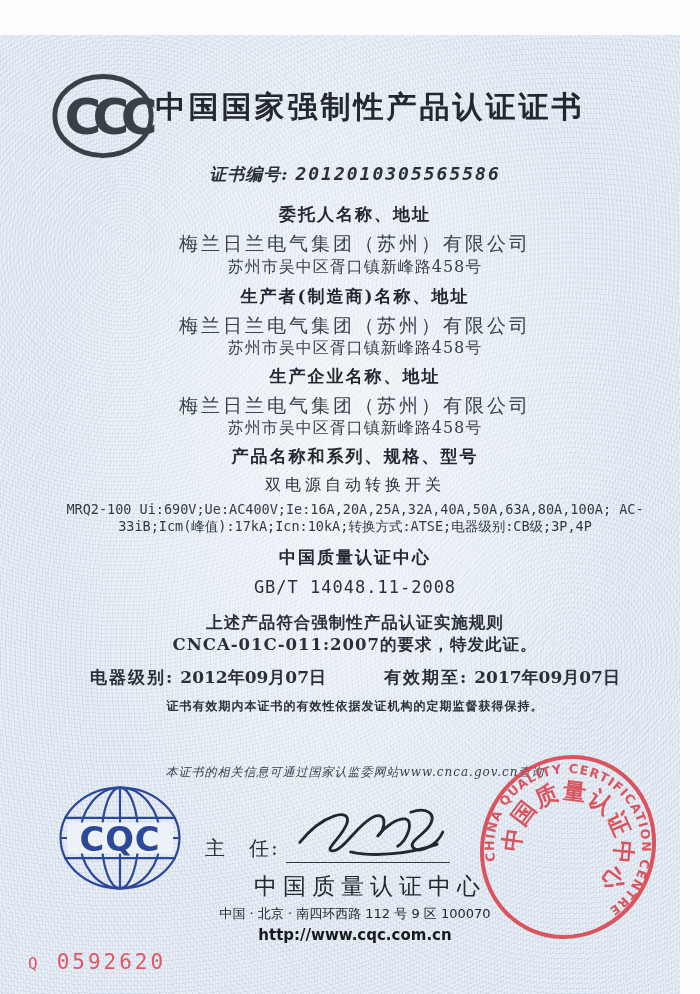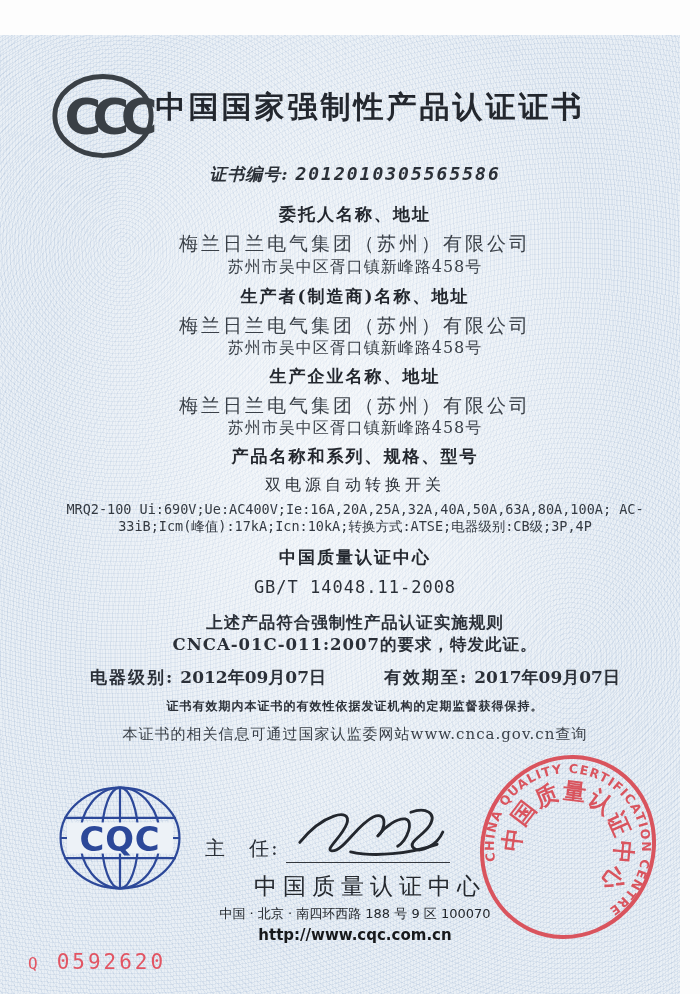--- a/index.html
+++ b/index.html
@@ -29,21 +29,21 @@
   .co-addr { font-size:16px; letter-spacing:1px; color:#3a4048; }
 
   .product-name { font-size:16px; letter-spacing:4px; }
   .spec { font-family:"DejaVu Sans Mono","Liberation Mono",monospace; font-size:13.5px; color:#343a42; letter-spacing:0; }
   .standard-val { font-family:"DejaVu Sans Mono","Liberation Mono",monospace; font-size:17px; letter-spacing:1px; }
   .compliance { font-size:16.5px; font-weight:bold; letter-spacing:1px; }
 
   .dates { top:631px; display:flex; justify-content:center; gap:58px; font-size:17px; font-weight:bold; }
   .dates .lab { letter-spacing:2px; margin-right:6px; }
   .validity { top:663px; font-size:12px; font-weight:bold; letter-spacing:1px; }
-  .infonote { top:690px; font-size:15px; letter-spacing:1px; color:#3a4048; }
+  .infonote { top:729px; font-size:12px; letter-spacing:1px; color:#3a4048;font-style:italic; }
 
   
   .director { position:absolute; left:205px; top:800px; font-size:20px; letter-spacing:2px; font-weight:normal; color:#2b3038; }
   .sig-line { position:absolute; left:286px; top:827px; width:164px; border-top:1.5px solid #33373d; }
   .org-name { top:836px; left:60px; font-size:23px; font-weight:500; letter-spacing:6px;
     font-family:"DejaVu Sans","Liberation Sans",sans-serif; color:#24282e; }
   .org-addr { top:870px; left:30px; font-size:13px; font-family:"DejaVu Sans","Liberation Sans",sans-serif; color:#23272c; }
   .website  { top:891px; left:30px; font-size:15px; font-weight:bold; font-family:"DejaVu Sans","Liberation Sans",sans-serif; color:#17191c; }
 
   .serial { position:absolute; left:28px; top:950px; color:#e25563;
@@ -125,21 +125,21 @@
       <g fill="none" stroke="#23272e" stroke-width="3" stroke-linecap="round">
         <path d="M4,40 C28,10 60,2 54,20 C49,34 30,48 38,49 C50,50 64,22 82,13 C98,6 95,27 87,33"></path>
         <path d="M87,33 C96,22 108,14 116,15 C126,17 118,38 108,44"></path>
         <path d="M122,8 C138,2 150,9 142,22 C135,33 118,40 125,46 C132,52 150,43 156,29"></path>
         <path d="M58,50 C84,56 120,52 150,42"></path>
       </g>
     </svg>
     <div class="sig-line"></div>
 
     <div class="abs org-name">中国质量认证中心</div>
-    <div class="abs org-addr">中国 · 北京 · 南四环西路 188 号 9 区 100070</div>
+    <div class="abs org-addr">中国 · 北京 · 南四环西路 112 号 9 区 100070</div>
     <div class="abs website">http://www.cqc.com.cn</div>
 
     <svg style="position:absolute;left:468px;top:712px" width="200" height="200" viewBox="0 0 200 200">
       <defs>
         <path id="stampOuter" d="M 39.4,142.5 A 74,74 0 1 1 160.6,142.5" fill="none"></path>
         <path id="stampInner" d="M 58.4,124 A 48,48 0 1 1 141.6,124" fill="none"></path>
       </defs>
       <g transform="rotate(24 100 100)" opacity="0.88">
         <ellipse cx="100" cy="100" rx="85" ry="91" fill="none" stroke="#d9404a" stroke-width="4"></ellipse>
         <text font-size="12.5" font-weight="bold" fill="#d9404a" letter-spacing="1">

